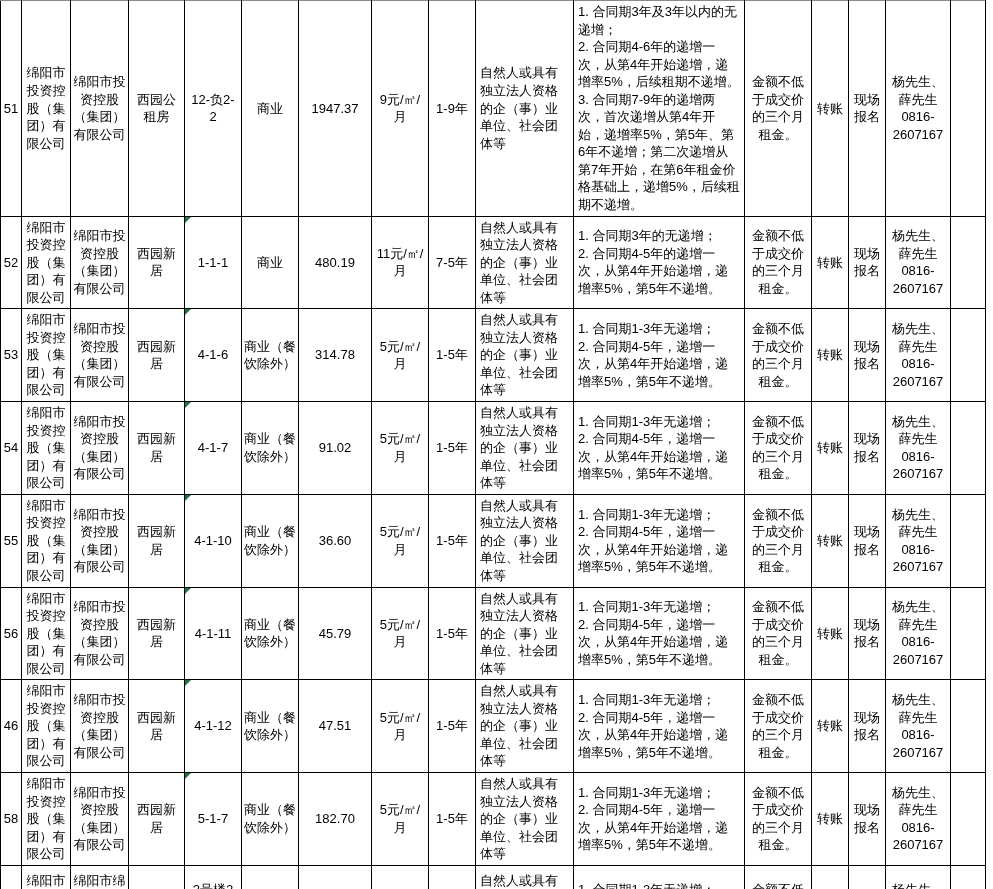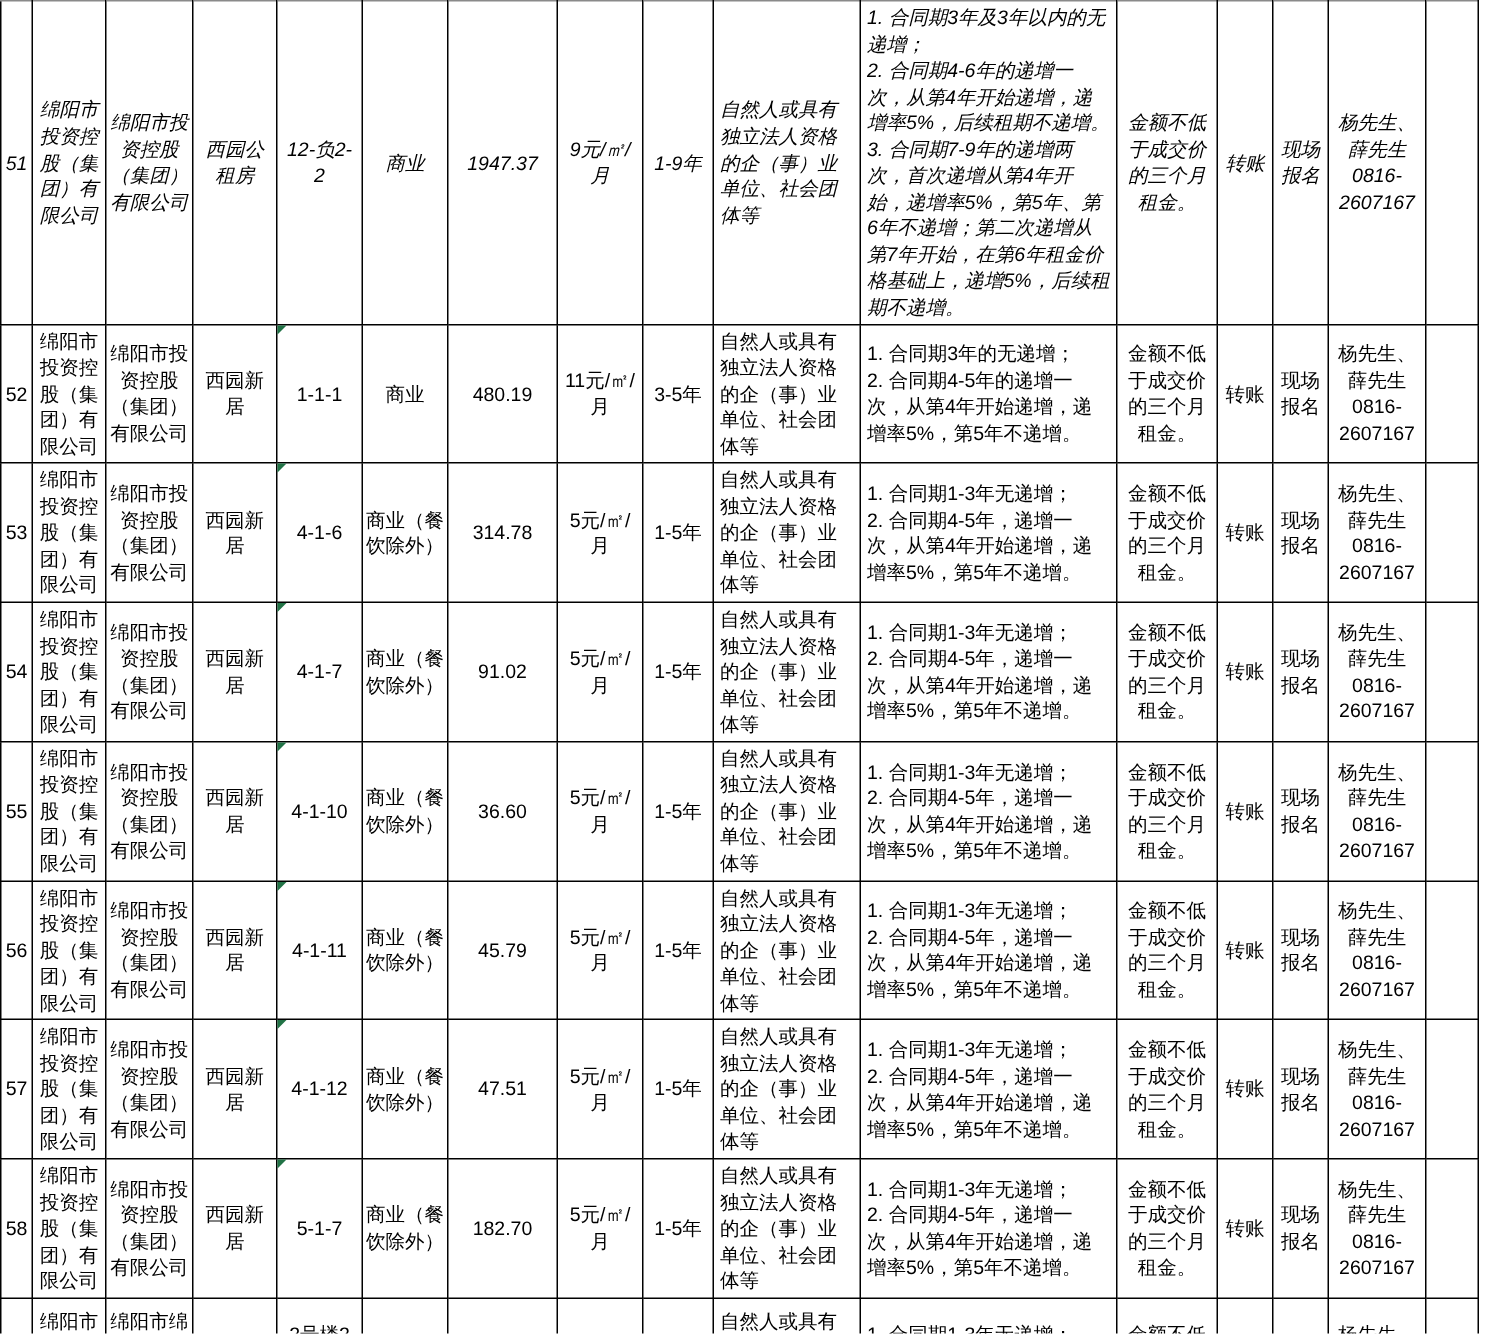--- a/index.html
+++ b/index.html
@@ -19,21 +19,21 @@
     vertical-align:middle;
     text-align:center;
     line-height:1.35;
     word-break:normal;
     overflow-wrap:break-word;
     line-break:strict;
   }
   tr{height:86px;}
   tr:nth-child(1){height:202px;}
   tr:nth-child(9){height:85px;}
-  tr:nth-child(1) td{border-top-color:#8a8a8a;font-style:italic;}
+  tr:nth-child(1) td{border-top-color:#8a8a8a;}
   td.l{text-align:left;padding:2px 4px;}
   td.pre{white-space:pre-line;}
   td[data-field="unit"]{position:relative;padding:15px 4px;}
   td[data-field="operator"]{padding:2px 2px;}
   td[data-field="usage"]{padding:2px 1px;margin-left:16px;}
   td[data-field="contact"]{white-space:pre-line;}
   .tri{
     position:absolute;top:0;left:0;display:block;width:0;height:0;
     border-top:6px solid var(--tri-color,#217346);
     border-right:6px solid transparent;
@@ -86,21 +86,21 @@
   </tr>
         <tr>
     <td data-field="num"><span>52</span></td>
     <td data-field="owner"><span>绵阳市投资控股（集团）有限公司</span></td>
     <td data-field="operator"><span>绵阳市投资控股（集团）有限公司</span></td>
     <td data-field="project"><span>西园新居</span></td>
     <td data-field="unit"><span>1-1-1</span><i class="tri"></i></td>
     <td data-field="usage"><span>商业</span></td>
     <td data-field="area"><span>480.19</span></td>
     <td data-field="price"><span>11元/㎡/月</span></td>
-    <td data-field="term"><span>3-5年</span></td>
+    <td data-field="term"><span>7-5年</span></td>
     <td data-field="eligibility" class="l"><span>自然人或具有独立法人资格的企（事）业单位、社会团体等</span></td>
     <td data-field="escalation" class="l pre"><span>1. 合同期3年的无递增；
 2. 合同期4-5年的递增一次，从第4年开始递增，递增率5%，第5年不递增。</span></td>
     <td data-field="deposit"><span>金额不低于成交价的三个月租金。</span></td>
     <td data-field="payment"><span>转账</span></td>
     <td data-field="registration"><span>现场报名</span></td>
     <td data-field="contact"><span>杨先生、薛先生
 0816-2607167</span></td>
     <td data-field="extra"><span></span></td>
   </tr>
@@ -178,21 +178,21 @@
     <td data-field="escalation" class="l pre"><span>1. 合同期1-3年无递增；
 2. 合同期4-5年，递增一次，从第4年开始递增，递增率5%，第5年不递增。</span></td>
     <td data-field="deposit"><span>金额不低于成交价的三个月租金。</span></td>
     <td data-field="payment"><span>转账</span></td>
     <td data-field="registration"><span>现场报名</span></td>
     <td data-field="contact"><span>杨先生、薛先生
 0816-2607167</span></td>
     <td data-field="extra"><span></span></td>
   </tr>
         <tr>
-    <td data-field="num"><span>57</span></td>
+    <td data-field="num"><span>46</span></td>
     <td data-field="owner"><span>绵阳市投资控股（集团）有限公司</span></td>
     <td data-field="operator"><span>绵阳市投资控股（集团）有限公司</span></td>
     <td data-field="project"><span>西园新居</span></td>
     <td data-field="unit"><span>4-1-12</span><i class="tri"></i></td>
     <td data-field="usage"><span>商业（餐饮除外）</span></td>
     <td data-field="area"><span>47.51</span></td>
     <td data-field="price"><span>5元/㎡/月</span></td>
     <td data-field="term"><span>1-5年</span></td>
     <td data-field="eligibility" class="l"><span>自然人或具有独立法人资格的企（事）业单位、社会团体等</span></td>
     <td data-field="escalation" class="l pre"><span>1. 合同期1-3年无递增；

